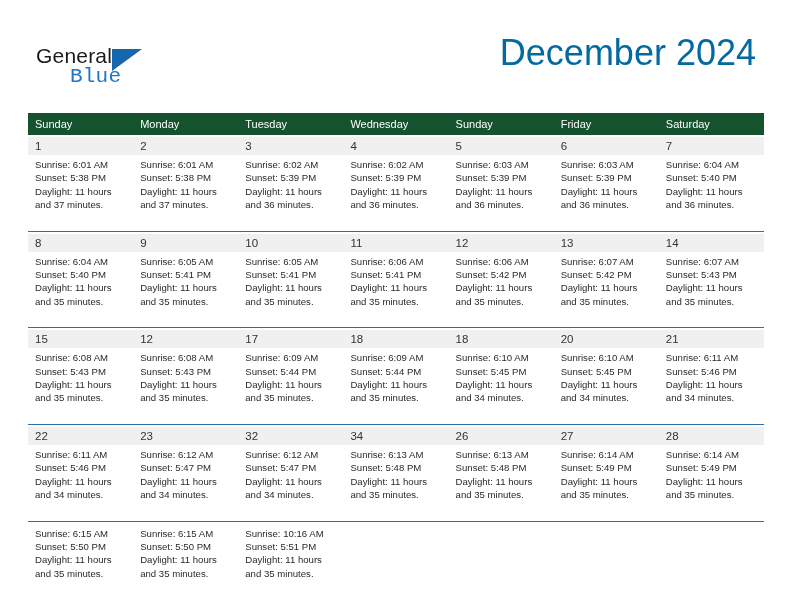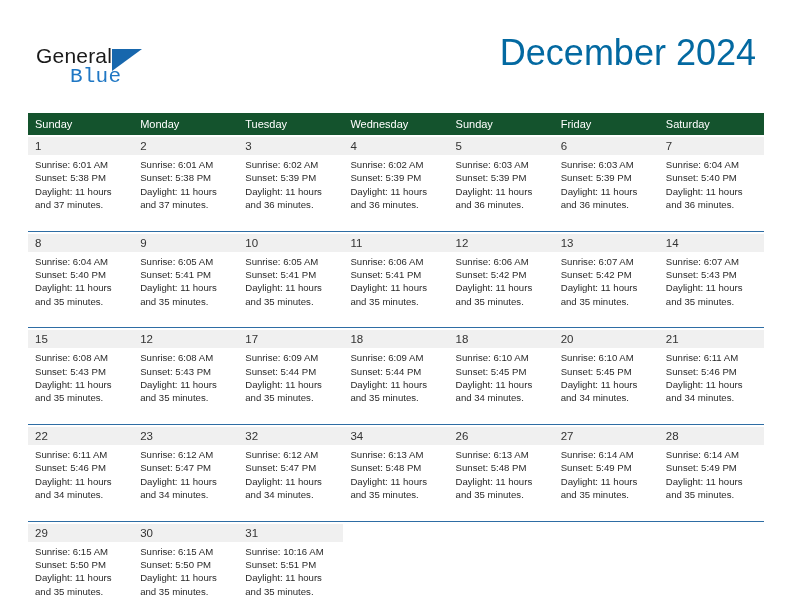--- a/index.html
+++ b/index.html
@@ -411,29 +411,20 @@
               <span class="line">Daylight: 11 hours</span>
               <span class="line">and 35 minutes.</span>
             </td>
           </tr>
           <tr class="spacer-row">
             <td colspan="7"></td>
           </tr>
           <tr class="week-sep">
             <td colspan="7"></td>
           </tr>
-          <tr class="daynum-row">
-            <td>29</td>
-            <td>30</td>
-            <td>31</td>
-            <td class="empty-cell"></td>
-            <td class="empty-cell"></td>
-            <td class="empty-cell"></td>
-            <td class="empty-cell"></td>
-          </tr>
           <tr class="info-row">
             <td>
               <span class="line">Sunrise: 6:15 AM</span>
               <span class="line">Sunset: 5:50 PM</span>
               <span class="line">Daylight: 11 hours</span>
               <span class="line">and 35 minutes.</span>
             </td>
             <td>
               <span class="line">Sunrise: 6:15 AM</span>
               <span class="line">Sunset: 5:50 PM</span>

